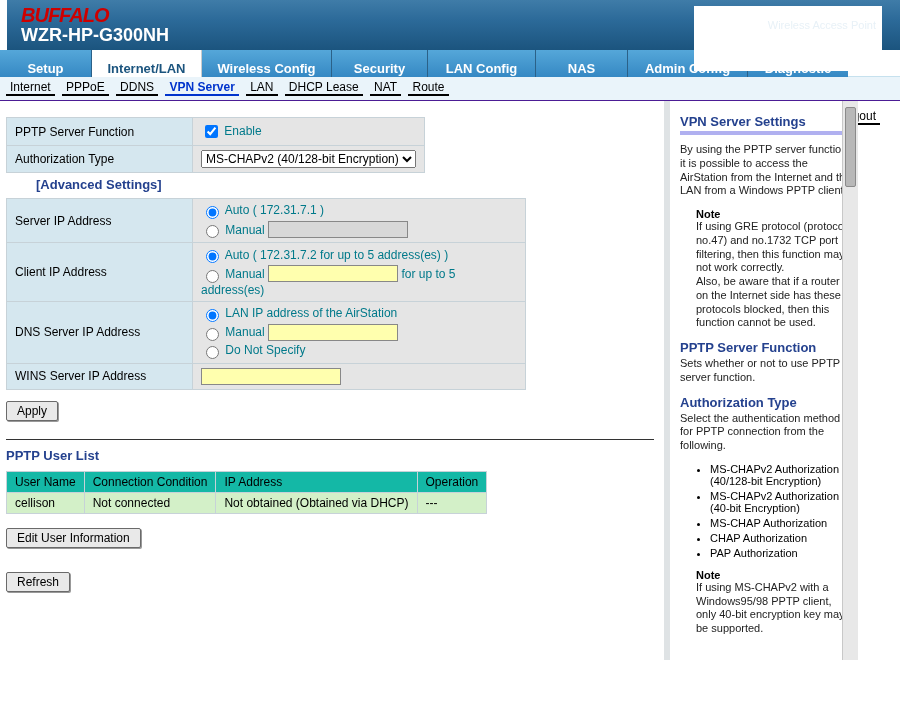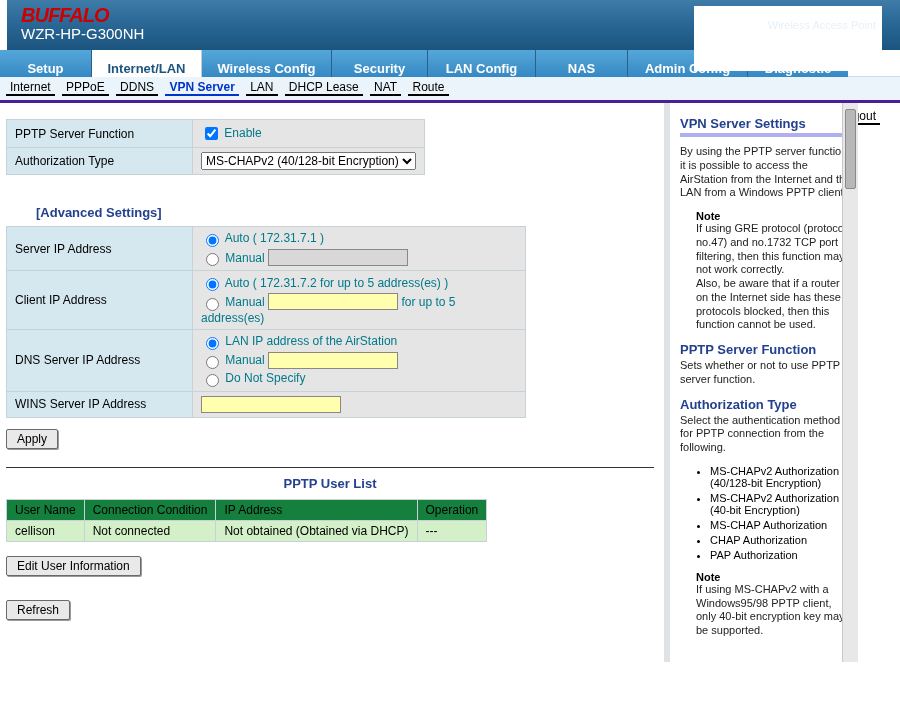--- a/index.html
+++ b/index.html
@@ -1,59 +1,59 @@
 <!DOCTYPE html>
 <html><head>
 <meta charset="utf-8">
 <style>
   * { box-sizing: border-box; }
   body { margin:0; font-family: Arial, Helvetica, sans-serif; font-size:12px; color:#000; background:#fff; width:900px; }
   
   .hdr { height:50px; background: linear-gradient(#3f7ca8,#2c6a99 40%,#1b547e); padding:4px 14px; position:relative; color:#fff;margin-left:7px; }
   .hdr .logo { font-family: 'Arial Black', Arial, sans-serif; font-style:italic; font-weight:900; font-size:20px; color:#c00; letter-spacing:-1px; }
-  .hdr .model { color:#fff; font-size:15px; font-family:Arial; font-style:normal; margin-top:-2px; }
+  .hdr .model { color:#fff; font-size:18px; font-family:Arial; font-style:normal; margin-top:-2px;font-weight:bold; }
   .hdr .right { position:absolute; right:18px; top:6px; text-align:right; }
   .hdr .right .tag { font-size:11px; color:#e8f1f7; }
   .hdr .right .brand { font-size:22px; font-style:italic; font-weight:700; color:#fff; letter-spacing:1px; }
   
   .nav1 { display:flex; height:27px; background:#fff; border-bottom:1px solid #c6e1ee;}
   .nav1 a { flex: none; display:flex; align-items:center; justify-content:center; padding:0 14px; height:36px; background:linear-gradient(#55a7d9,#2b7ebc); color:#fff; font-weight:bold; font-size:13px; border-right:1px solid #2b6188; text-decoration:none;}
   .nav1 a.sel { background:#fff; color:#1b547e; border-right:1px solid #ccc;}
   .nav1 a:last-child { border-right:none; }
   .w-setup{width:92px;} .w-il{width:110px;} .w-wc{width:130px;text-align:right;} .w-sec{width:96px;} .w-lc{width:108px;} .w-nas{width:92px;} .w-ac{width:120px;} .w-dg{width:100px;}
   
-  .nav2 { background:#eaf4fa; padding:3px 6px 4px; border-bottom:3px solid #4c1d95; position:relative;}
+  .nav2 { background:#eaf4fa; padding:3px 6px 4px; border-bottom:1px solid #4c1d95; position:relative;}
   .nav2 a { display:inline-block; padding:0 4px; margin-right:4px; color:#000; font-size:12px; border-bottom:2px solid #000; text-decoration:none;}
   .nav2 a.sel { color:#0033cc; font-weight:bold; border-bottom:2px solid #0033cc;}
   .logout { position:absolute; right:16px; top:32px; color:#2a8a2a; font-size:13px; text-decoration:none;}
   
   .body { display:flex; }
   .left { width:664px; padding:16px 10px 20px 6px; }
   .splitter { width:6px; background:#dfe3e5;}
   .right { width:188px; padding:13px 6px 14px 10px; background:#fff; position:relative;}
   .right .scrolltrack { position:absolute; right:0; top:0; bottom:0; width:16px; background:#e8e8e8; border-left:1px solid #c8c8c8;}
   .right .scrolltrack .thumb { position:absolute; left:2px; right:2px; top:6px; height:80px; background:#b8b8b8; border:1px solid #8a8a8a; border-radius:2px;}
   
   table.sets { border-collapse:collapse; }
   table.sets td { border:1px solid #c7d2d8; padding:4px 8px; font-size:12px; }
   table.sets td.hd { background:#d5e7ef; width:186px; color:#000; }
   table.sets td.bd { background:#e5e5e5; }
   .chk { vertical-align:middle; }
   select.acombo { font-size:12px; }
   .note-color { color:#00798a; font-size:12px; }
-  .adv { color:#24418e; font-weight:bold; margin:30px 0 6px; font-size:13px;padding-left:30px;}
+  .adv { color:#24418e; font-weight:bold; margin:4px 0 6px; font-size:13px;padding-left:30px;}
   input.txt { border:1px solid #888; height:17px; padding:0 2px; font-size:12px;}
   input.txt.gray { background:#d8d8d8; width:140px;}
   input.txt.yellow { background:#ffffae; width:130px;}
   .btn { background:#e9e9e9; border:1px solid #6a6a6a; border-radius:2px; padding:2px 10px; font-size:12px; cursor:pointer; box-shadow:1px 1px 0 #999;}
   hr.sep { border:none; border-top:1px solid #333; margin:18px 0 8px;}
-  .h2 { color:#24418e; font-weight:bold; font-size:13px; margin:4px 0 8px;text-align:center;}
+  .h2 { color:#24418e; font-weight:bold; font-size:13px; margin:4px 0 8px;}
   
   table.ul { border-collapse:collapse; }
-  table.ul th { background:#15803d; border:1px solid #c7d2d8; text-align:left; font-weight:normal; padding:3px 8px; }
+  table.ul th { background:#14b8a6; border:1px solid #c7d2d8; text-align:left; font-weight:normal; padding:3px 8px; }
   table.ul td { background:#d3f0c8; border:1px solid #c7d2d8; padding:3px 8px; }
   
   .rh { color:#24418e; font-weight:bold; font-size:13px; margin-bottom:2px;}
   .rbar { height:4px; background:#b0b0f0; margin-bottom:8px;}
   .rpara { font-size:11px; color:#222; margin:0 0 10px; line-height:1.25;}
   .rind { margin-left:16px; }
   .rstr { font-weight:bold; font-size:11px; }
   ul.rlist { margin:4px 0 10px 30px; padding:0; font-size:11px;}
   ul.rlist li { margin:3px 0; }
   label { cursor:pointer; }

